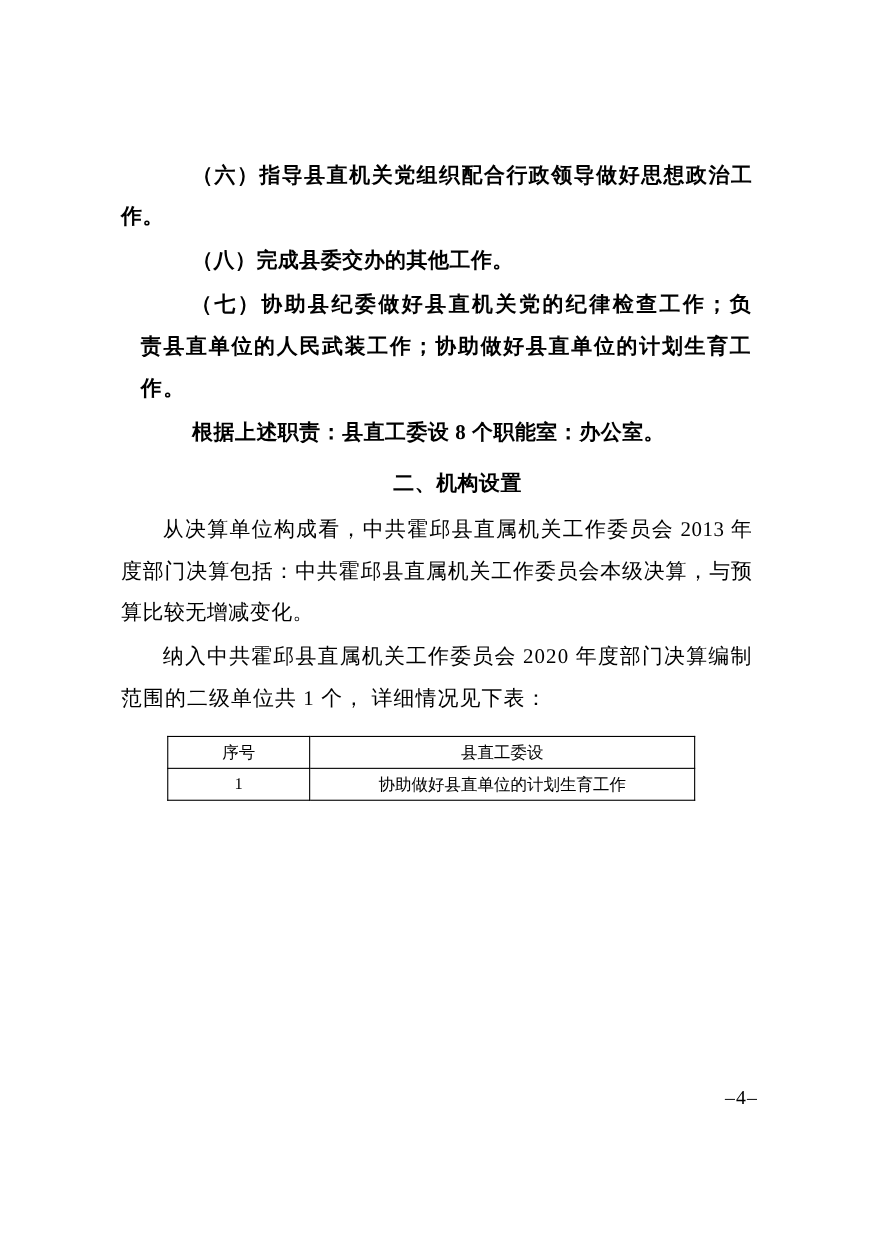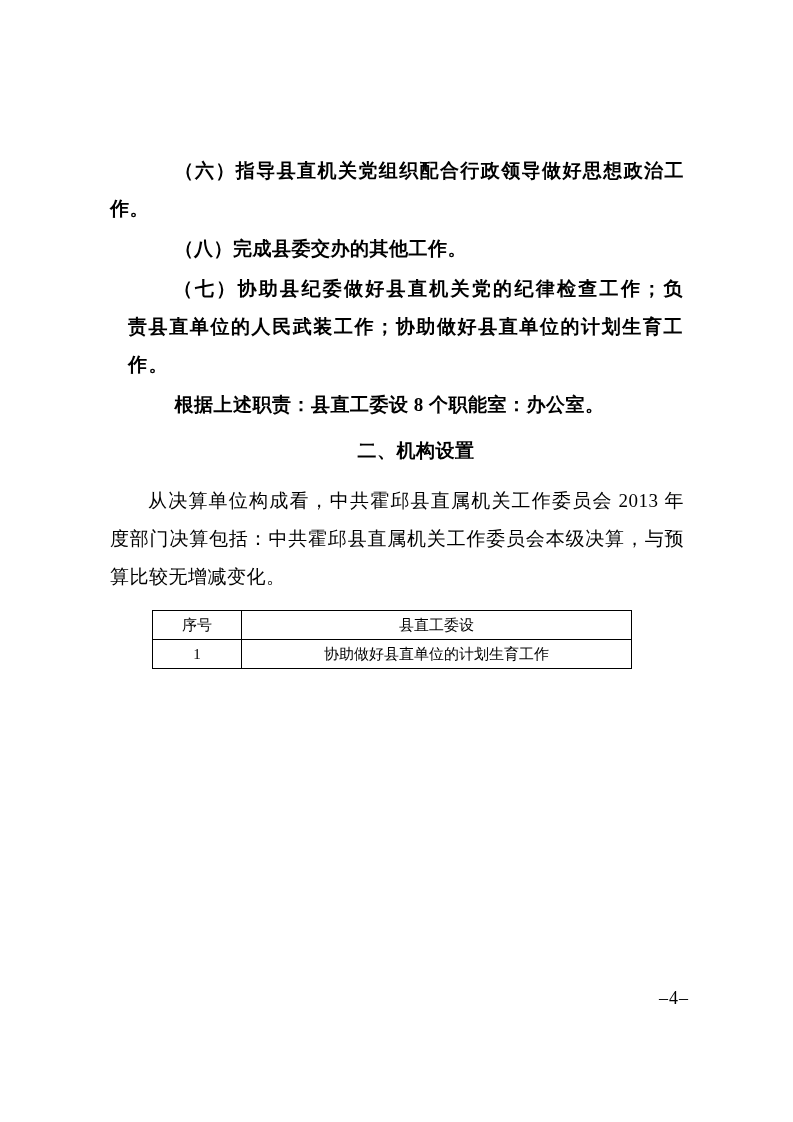--- a/index.html
+++ b/index.html
@@ -18,21 +18,21 @@
     overflow: hidden;
     box-sizing: border-box;
   }
   .content {
     position: absolute;
     left: 110px;
     top: 140px;
     width: 574px;
   }
   .para {
-    margin: 12px 0 0 0;
+    margin: 1px 0 0 0;
     font-size: 19px;
     line-height: 38px;
     text-align: justify;
     letter-spacing: 0.5px;
   }
   .para + .para { margin-top: 2px; }
   .bold-para {
     font-weight: bold;
     text-indent: 3.4em;
   }
@@ -65,21 +65,21 @@
     border-collapse: collapse;
     margin: 14px 0 0 42px;
     width: 480px;
     font-size: 15px;
     font-family: "Liberation Serif", "DejaVu Serif", serif;
   }
   .unit-table th, .unit-table td {
     border: 1px solid #000000;
     text-align: center;
     vertical-align: middle;
-    padding: 3px 0;
+    padding: 3px 20px;
     font-weight: normal;
     height: 22px;
   }
   .unit-table .col-seq { width: 88px; }
   .page-number {
     position: absolute;
     top: 988px;
     right: 104px;
     font-size: 18px;
     letter-spacing: 1px;
@@ -98,20 +98,21 @@
 
     <p class="para bold-para hang-indent">（七）协助县纪委做好县直机关党的纪律检查工作；负责县直单位的人民武装工作；协助做好县直单位的计划生育工作。</p>
 
     <p class="para bold-para duty-para">根据上述职责：县直工委设 8 个职能室：办公室。</p>
 
 
     <h2 class="section-heading">二、机构设置</h2>
 
     <p class="para normal-para">从决算单位构成看，中共霍邱县直属机关工作委员会 2013 年度部门决算包括：中共霍邱县直属机关工作委员会本级决算，与预算比较无增减变化。</p>
 
+    <p class="para normal-para wide-just">纳入中共霍邱县直属机关工作委员会 2020 年度部门决算编制范围的二级单位共 1 个， 详细情况见下表：</p>
 
     <table class="unit-table">
       <thead>
         <tr>
           <th class="col-seq">序号</th>
           <th>县直工委设</th>
         </tr>
       </thead>
       <tbody>
         <tr>

